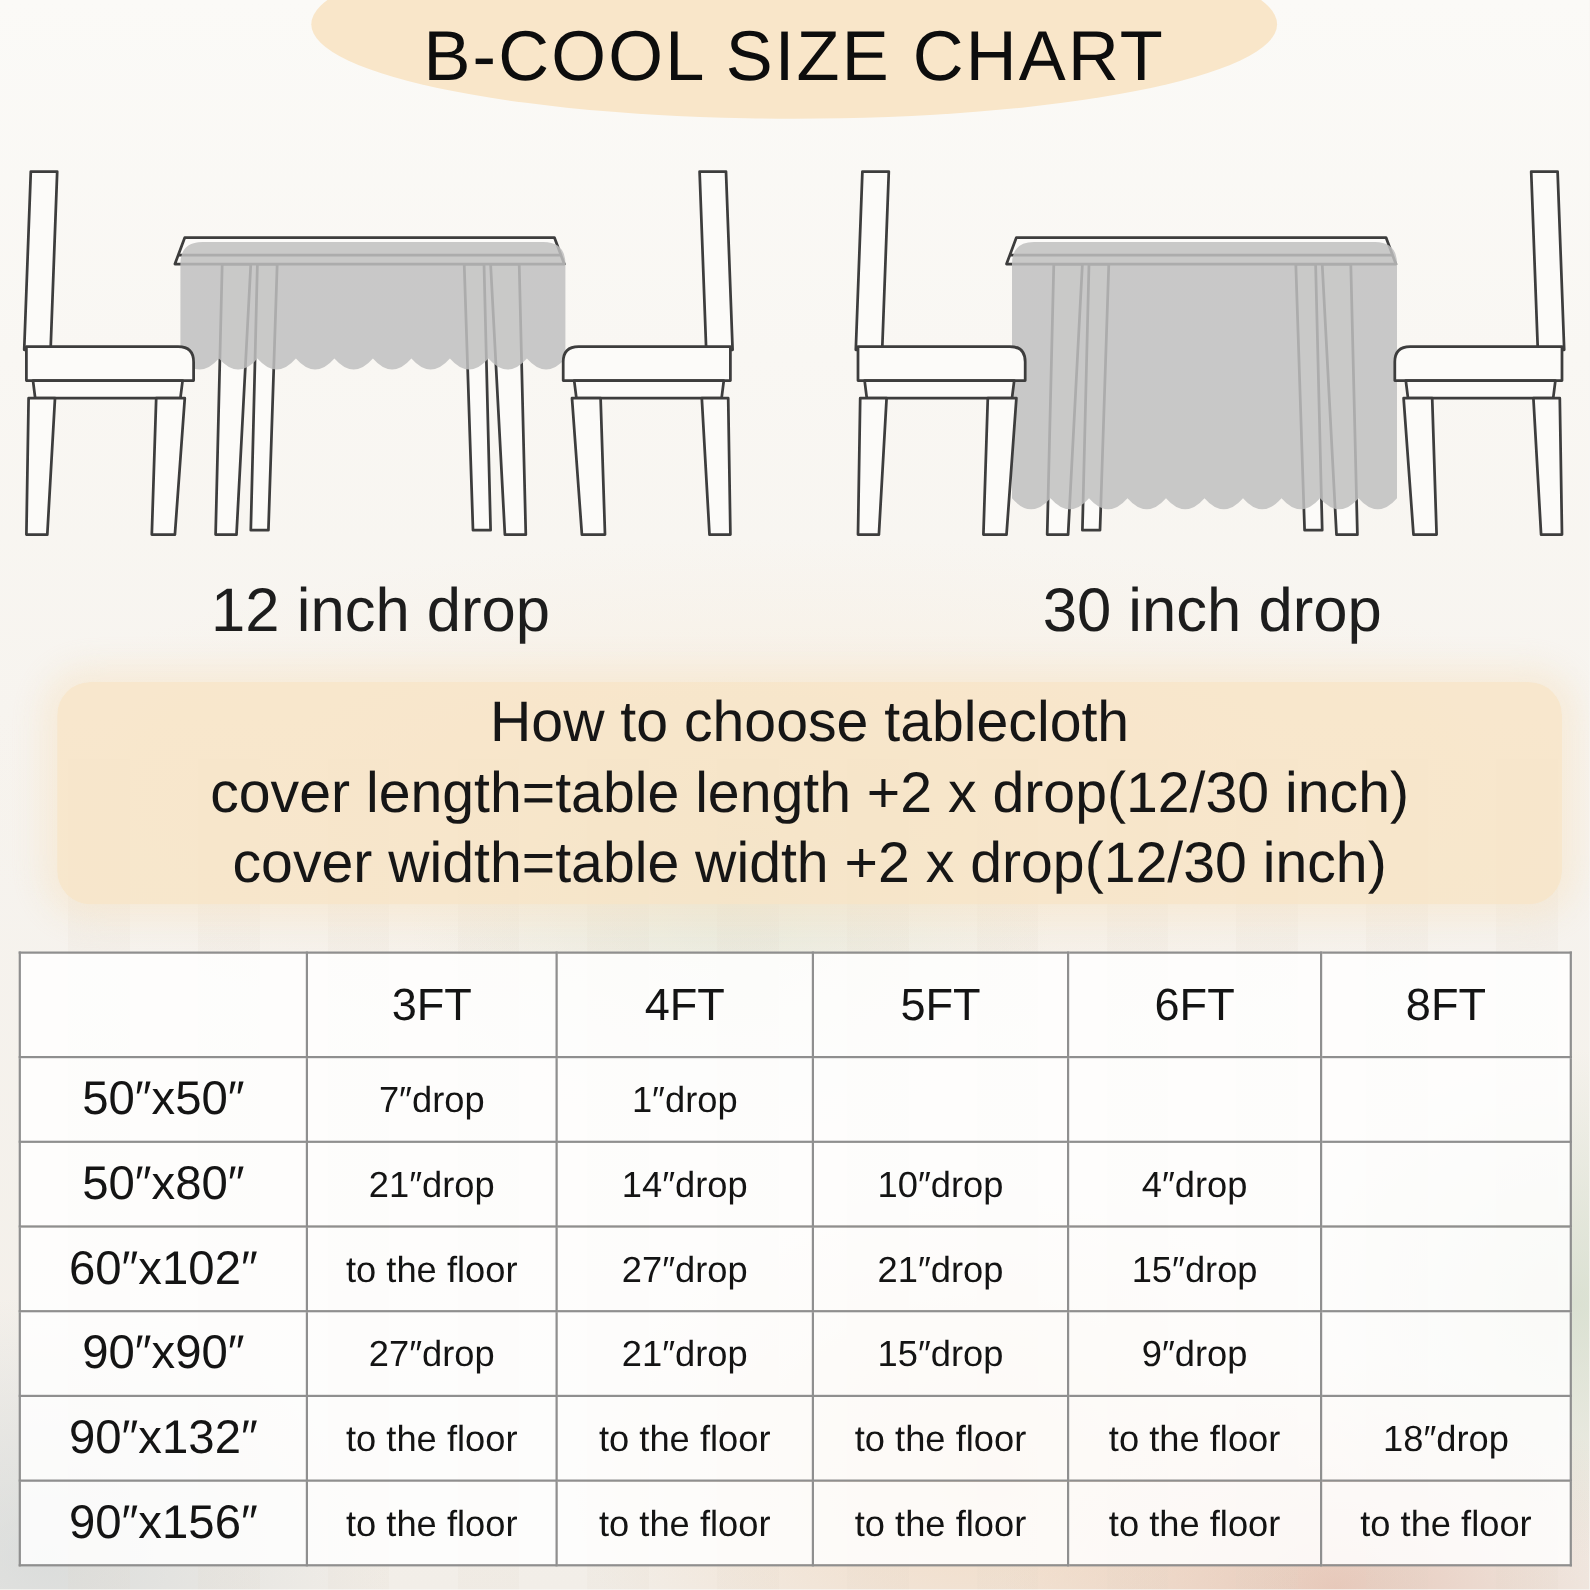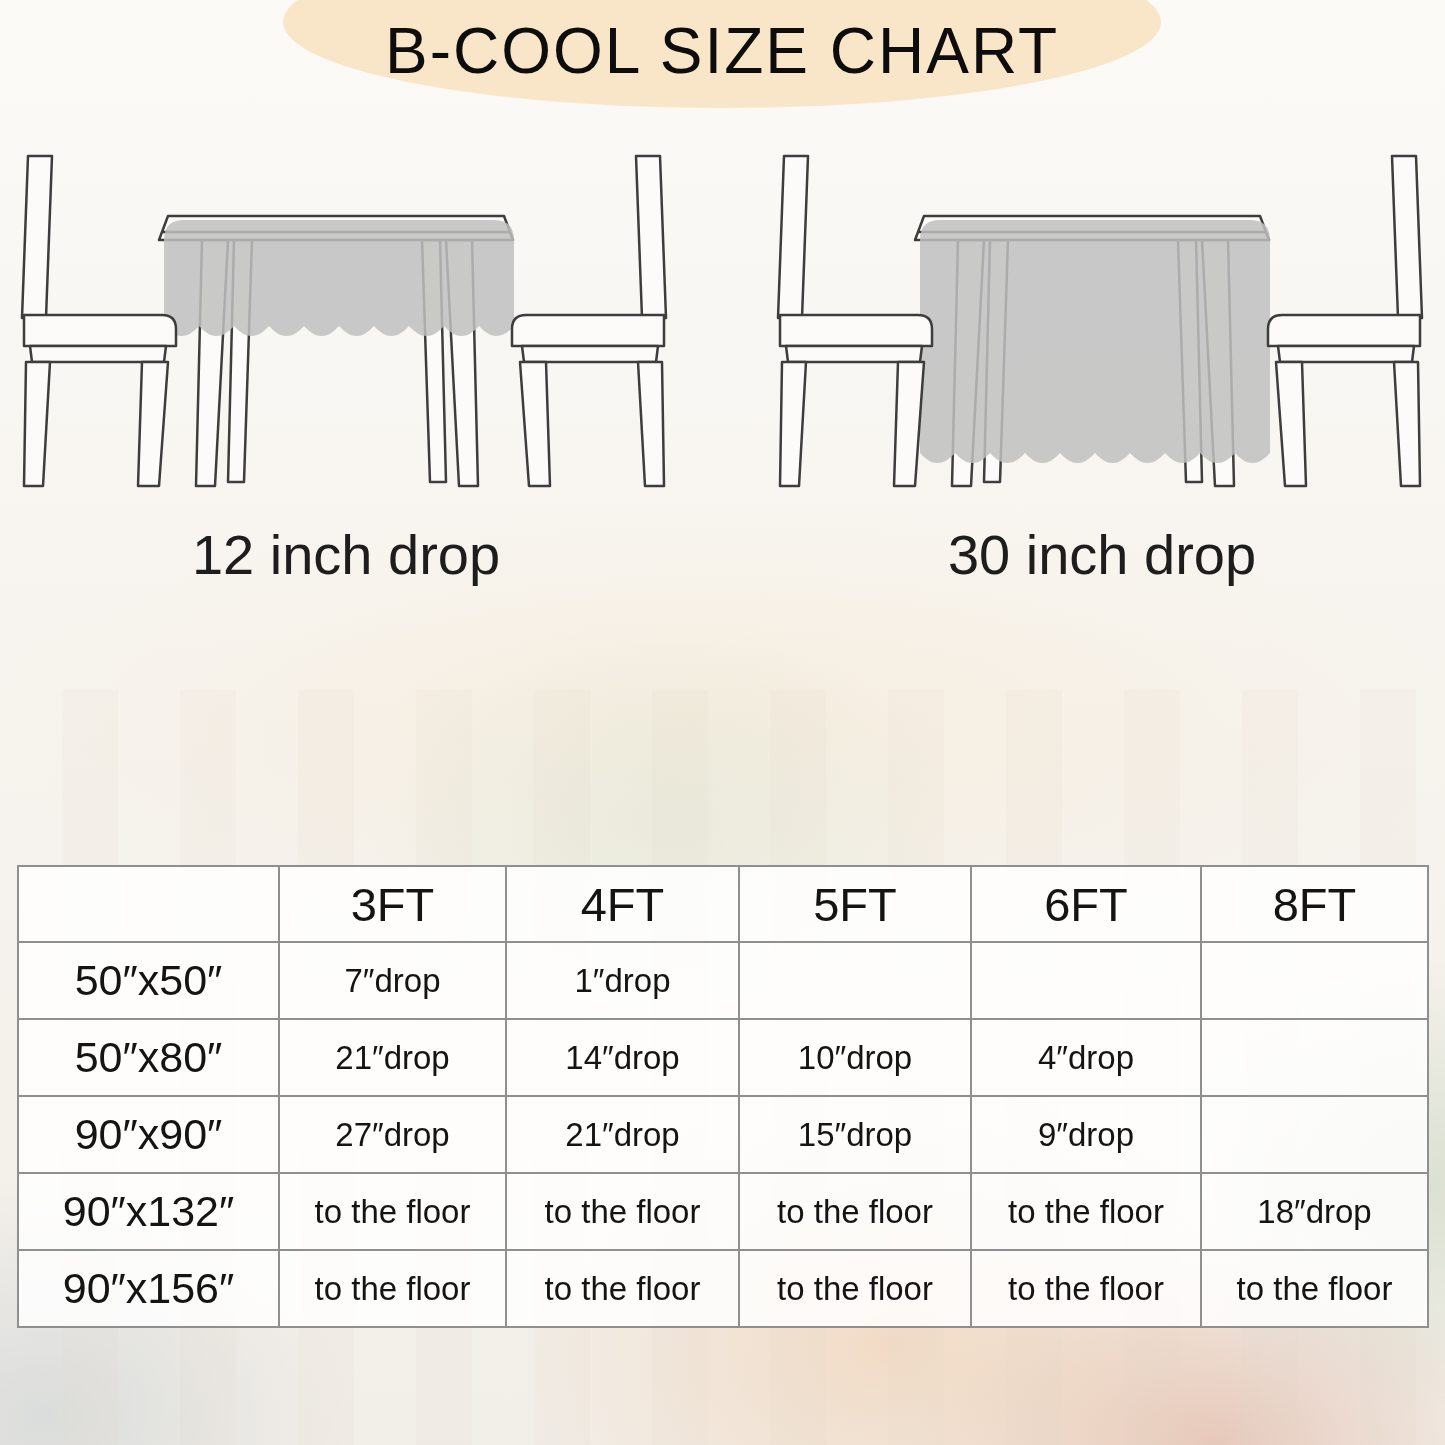--- a/index.html
+++ b/index.html
@@ -43,21 +43,21 @@
     box-shadow:0 0 26px 14px rgba(247,227,196,0.45);
     display:flex; flex-direction:column; justify-content:center; align-items:center; }
   .formula-line { font-size:52px; line-height:64px; color:#161616; white-space:nowrap; }
 
   
   .table-wrap { position:absolute; left:17px; top:865px; }
   table.size-table { border-collapse:collapse; table-layout:fixed; width:1410px; }
   .size-table th, .size-table td { border:2px solid #8f8f8f;
     background:rgba(255,255,255,0.84); text-align:center; vertical-align:middle;
     color:#141414; font-weight:400; overflow:hidden; }
-  .size-table thead th { height:76px; font-size:47px;margin-left:42px; }
+  .size-table thead th { height:95px; font-size:41px;margin-left:42px; }
   .size-table tbody tr { height:77px;padding-left:48px; }
   .size-table tbody th { font-size:43px; }
   .size-table tbody td { font-size:33px; }
 </style>
 </head>
 <body>
 
 <div class="canvas">
   <div class="bg"></div>
   <div class="streaks"></div>
@@ -115,20 +115,25 @@
           <polygon points="14,196 150,196 148,212 16,212"></polygon>
           <polygon points="126,212 152,212 143,336 122,336"></polygon>
           <polygon points="10,212 34,212 27,336 8,336"></polygon>
         </g>
         <use href="#chairB" transform="translate(656,0) scale(-1,1)"></use>
       </g>
     </svg>
     <figcaption class="caption">30 inch drop</figcaption>
   </figure>
 
+  <div class="formula-panel">
+    <div class="formula-line">How to choose tablecloth</div>
+    <div class="formula-line">cover length=table length +2 x drop(12/30 inch)</div>
+    <div class="formula-line">cover width=table width +2 x drop(12/30 inch)</div>
+  </div>
 
   <div class="table-wrap">
     <table class="size-table">
         <colgroup>
           <col style="width: 261px;">
           <col style="width: 227px;">
           <col style="width: 233px;">
           <col style="width: 232px;">
           <col style="width: 230px;">
           <col style="width: 227px;">
@@ -154,20 +159,28 @@
           </tr>
           <tr>
             <th>50″x80″</th>
             <td>21″drop</td>
             <td>14″drop</td>
             <td>10″drop</td>
             <td>4″drop</td>
             <td></td>
           </tr>
           <tr>
+            <th>60″x102″</th>
+            <td>to the floor</td>
+            <td>27″drop</td>
+            <td>21″drop</td>
+            <td>15″drop</td>
+            <td></td>
+          </tr>
+          <tr>
             <th>90″x90″</th>
             <td>27″drop</td>
             <td>21″drop</td>
             <td>15″drop</td>
             <td>9″drop</td>
             <td></td>
           </tr>
           <tr>
             <th>90″x132″</th>
             <td>to the floor</td>

